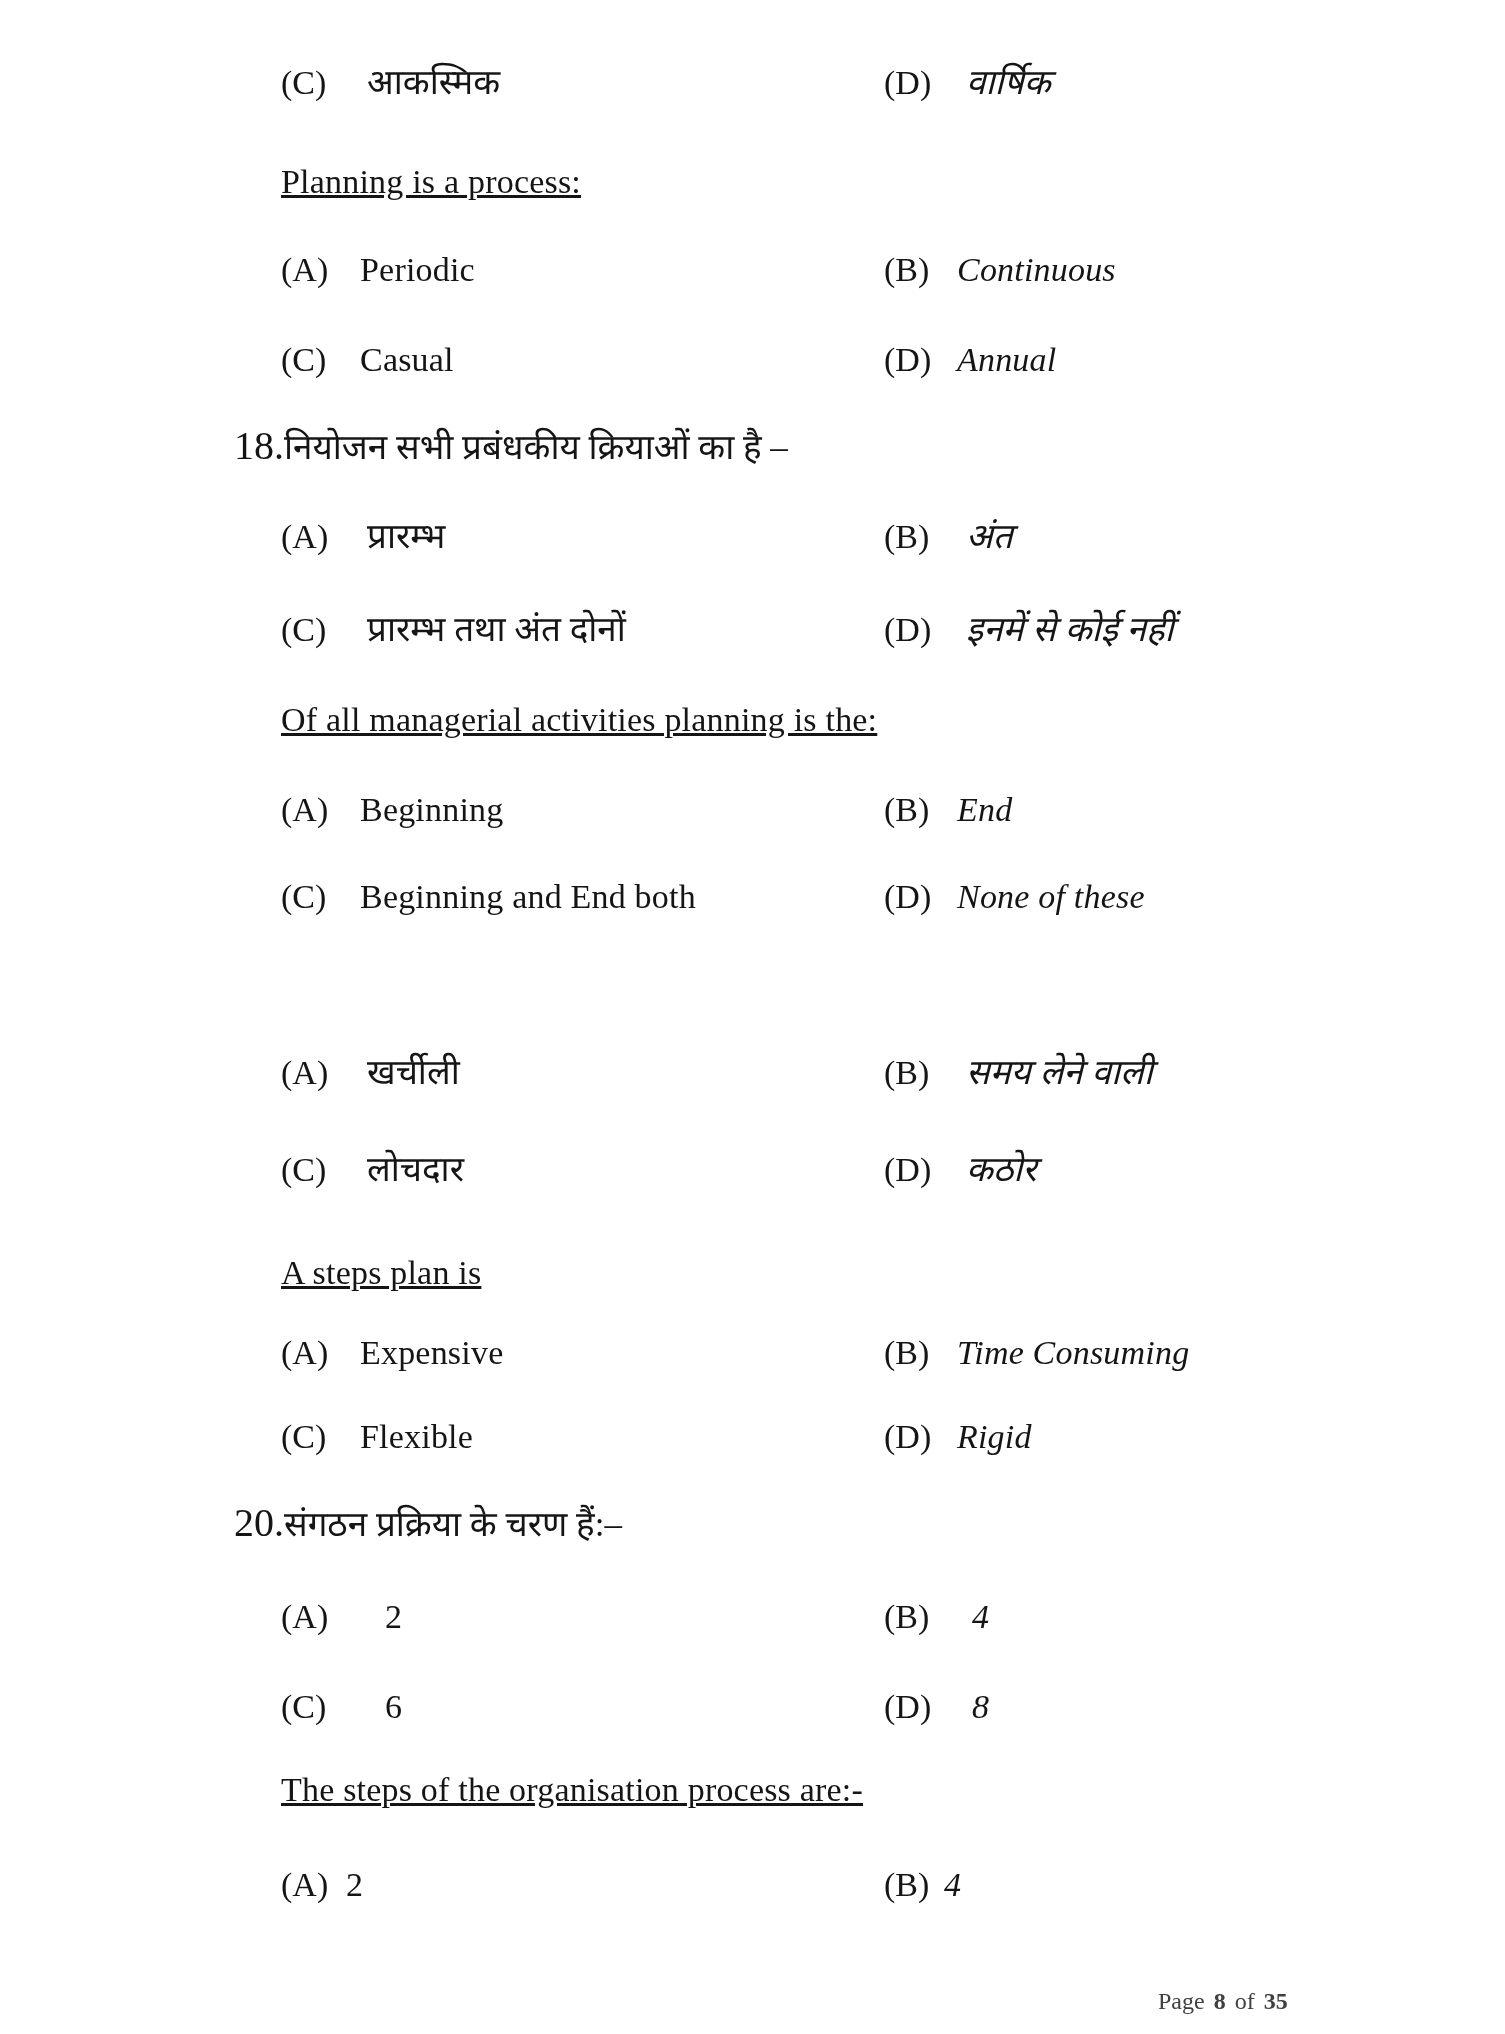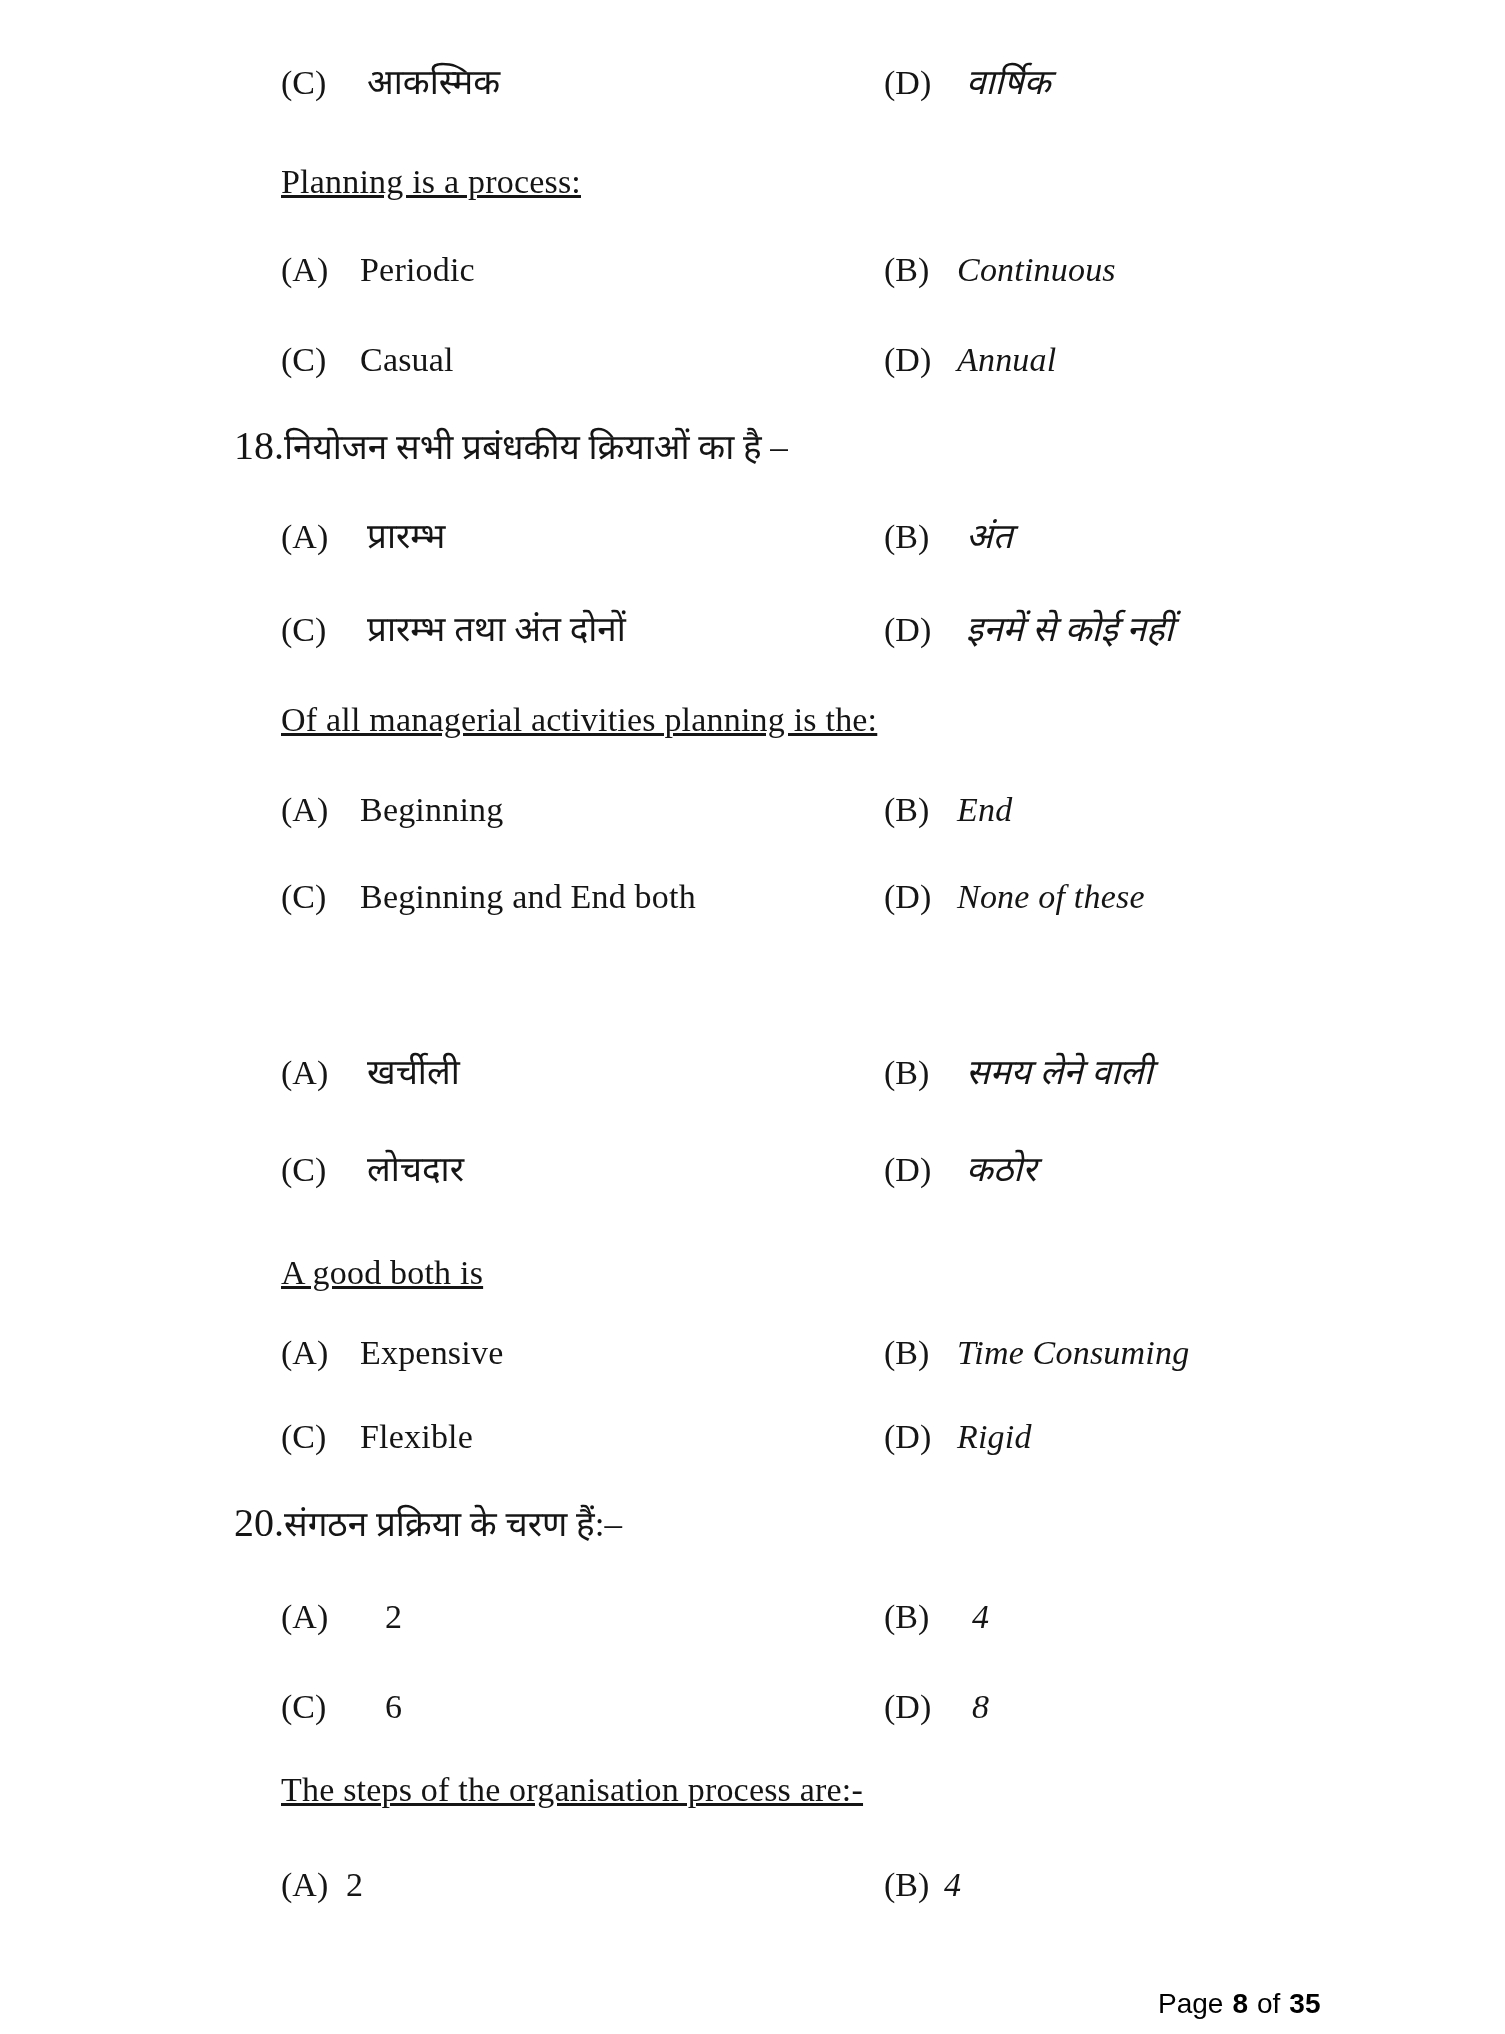--- a/index.html
+++ b/index.html
@@ -51,23 +51,23 @@
   .qline { left: 234px; }
   .qline .qnum {
     font-size: 40px;
   }
   .footer {
     position: absolute;
     left: 1158px;
     top: 1988px;
     display: flex;
     gap: 9px;
-    font-family: Liberation Sans, sans-serif;
-    font-size: 28px;
-    color: #000000;
+    font-family: Liberation Serif, serif;
+    font-size: 24px;
+    color: #404040;
   }
   .footer .bold { font-weight: 700; }
 </style>
 </head>
 <body>
 
 <div class="page">
 
   <div class="row" style="top:63px">
     <span class="lbl-a">(C)</span>
@@ -139,21 +139,21 @@
   </div>
 
   <div class="row" style="top:1150px">
     <span class="lbl-a">(C)</span>
     <span class="txt-a hi-text">लोचदार</span>
     <span class="lbl-b">(D)</span>
     <span class="txt-b hi-text">कठोर</span>
   </div>
 
   <div class="row" style="top:1253px">
-    <span class="stem en-text">A good both is</span>
+    <span class="stem en-text">A steps plan is</span>
   </div>
 
   <div class="row en" style="top:1333px">
     <span class="lbl-a">(A)</span>
     <span class="txt-a en-text">Expensive</span>
     <span class="lbl-b">(B)</span>
     <span class="txt-b en-text">Time Consuming</span>
   </div>
 
   <div class="row en" style="top:1417px">

